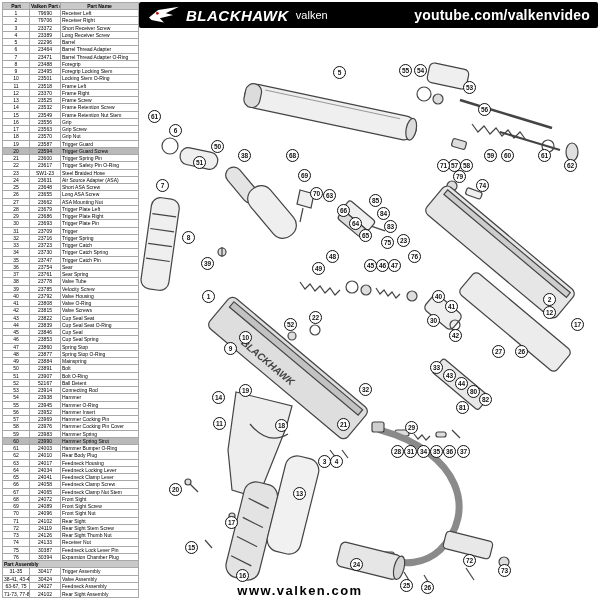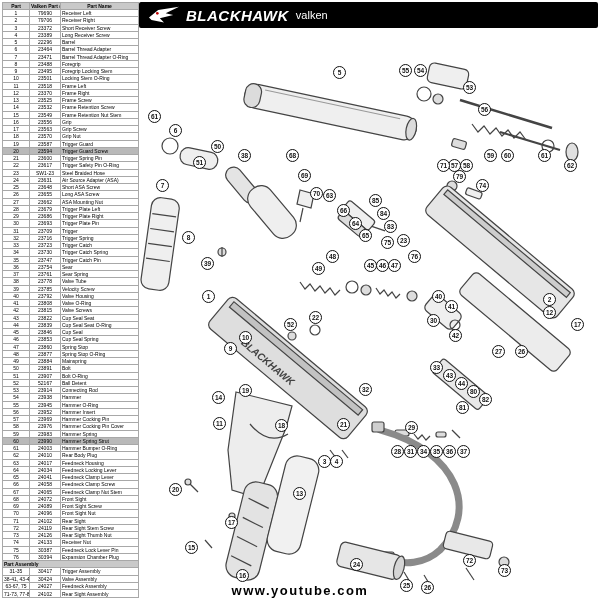--- a/index.html
+++ b/index.html
@@ -41,20 +41,21 @@
 
 <div class="topbar">
   <div class="brand">
     <svg width="34" height="20" viewBox="0 0 40 24">
       <path d="M2 15 L13 6 L38 2 L22 10 L31 12 L15 16 L20 21 L5 18 Z" fill="#ffffff"></path>
       <circle cx="12" cy="10" r="1.6" fill="#c00000"></circle>
     </svg>
     <span class="brand-name">BLACKHAWK</span>
     <span class="brand-suffix">valken</span>
   </div>
+  <span class="yt-url">youtube.com/valkenvideo</span>
 </div>
 
 <table class="parts">
   <thead>
     <tr>
       <th>Part</th>
       <th>Valken Part #</th>
       <th>Part Name</th>
     </tr>
   </thead>
@@ -686,13 +687,13 @@
     <div class="callout" style="left: 293px; top: 487px;">13</div>
     <div class="callout" style="left: 185px; top: 541px;">15</div>
     <div class="callout" style="left: 236px; top: 569px;">16</div>
     <div class="callout" style="left: 350px; top: 558px;">24</div>
     <div class="callout" style="left: 400px; top: 579px;">25</div>
     <div class="callout" style="left: 421px; top: 581px;">26</div>
     <div class="callout" style="left: 463px; top: 554px;">72</div>
     <div class="callout" style="left: 498px; top: 564px;">73</div>
   </div>
 
-<div class="footer">www.youtube.com</div>
+<div class="footer">www.valken.com</div>
 
 </body></html>

